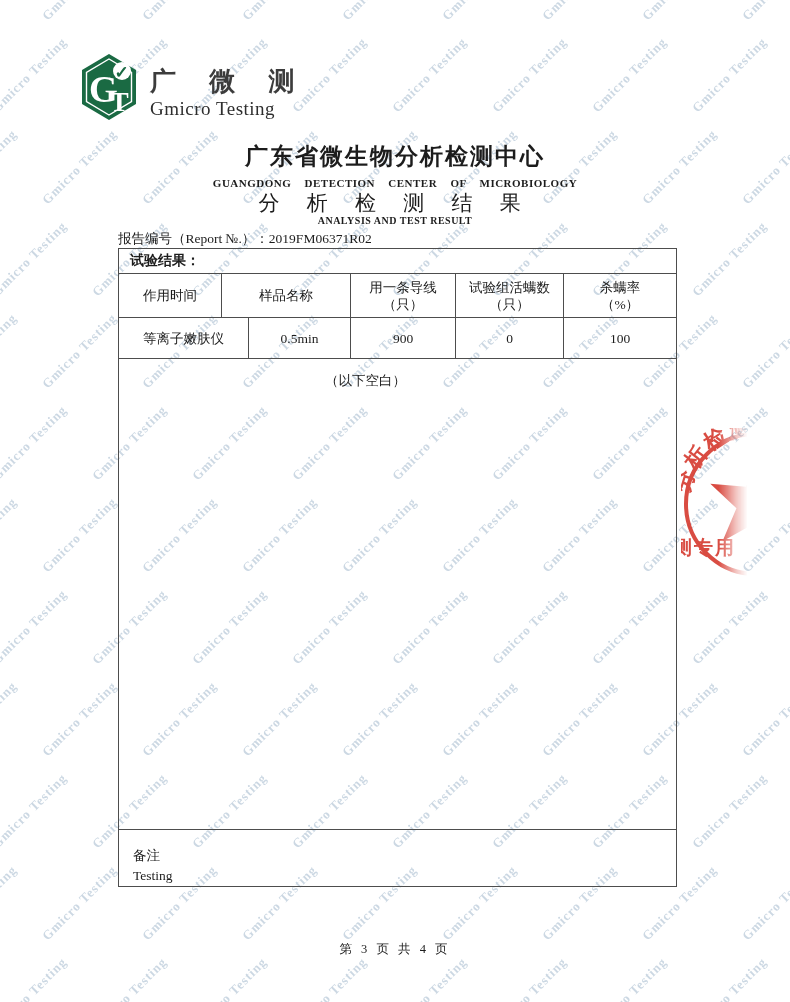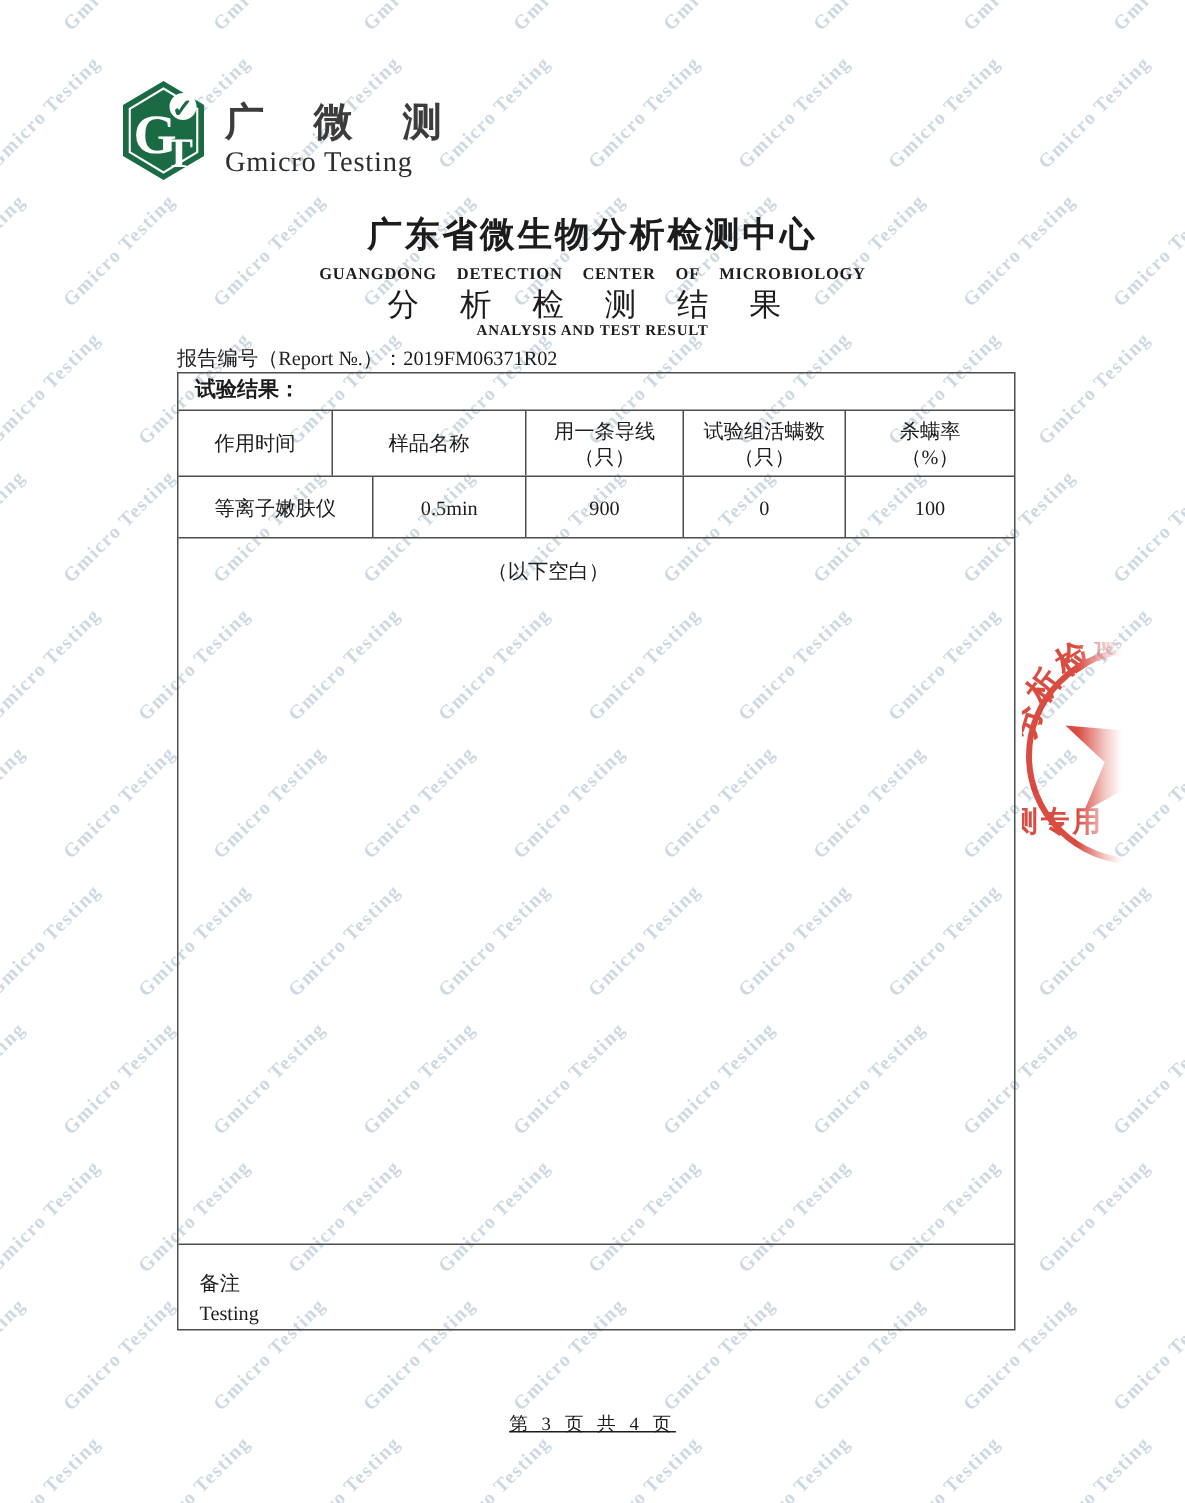--- a/index.html
+++ b/index.html
@@ -53,21 +53,21 @@
 
   
   .stamp{position:absolute;left:681px;top:428px;width:68px;height:152px;overflow:hidden;
          pointer-events:none;
          -webkit-mask-image:linear-gradient(to right,#000 55%,rgba(0,0,0,.3) 82%,transparent 98%);
          mask-image:linear-gradient(to right,#000 55%,rgba(0,0,0,.3) 82%,transparent 98%);
          opacity:.9;}
   .stamp svg{display:block;}
 
   .footer{position:absolute;top:941px;left:0;width:100%;text-align:center;
-          font-size:12.5px;letter-spacing:3px;text-decoration:underline;}
+          font-size:12.5px;letter-spacing:3px;}
 </style>
 </head>
 <body>
 
 <div class="page">
 
   <div class="wm-layer">
       <span class="wm" style="color: rgb(204, 216, 227); left: -70px; top: -25px;">Gmicro Testing</span>
       <span class="wm" style="color: rgb(204, 216, 227); left: 30px; top: -25px;">Gmicro Testing</span>
       <span class="wm" style="color: rgb(204, 216, 227); left: 130px; top: -25px;">Gmicro Testing</span>

